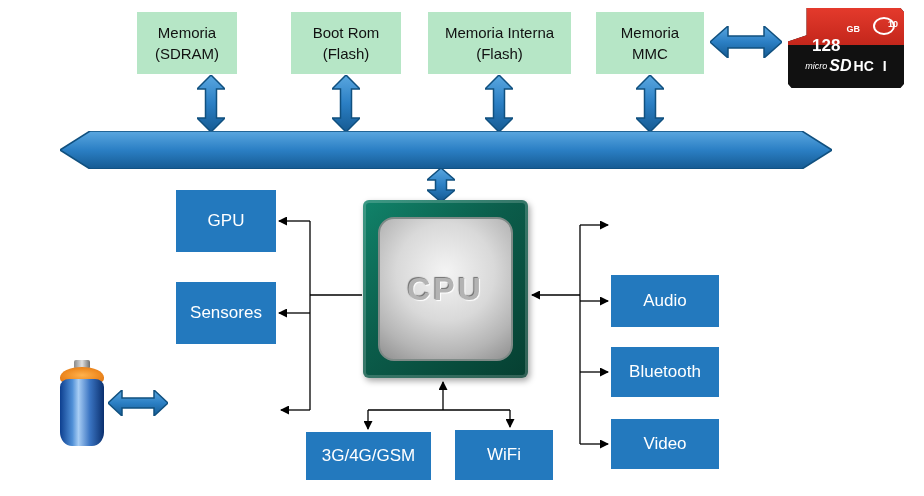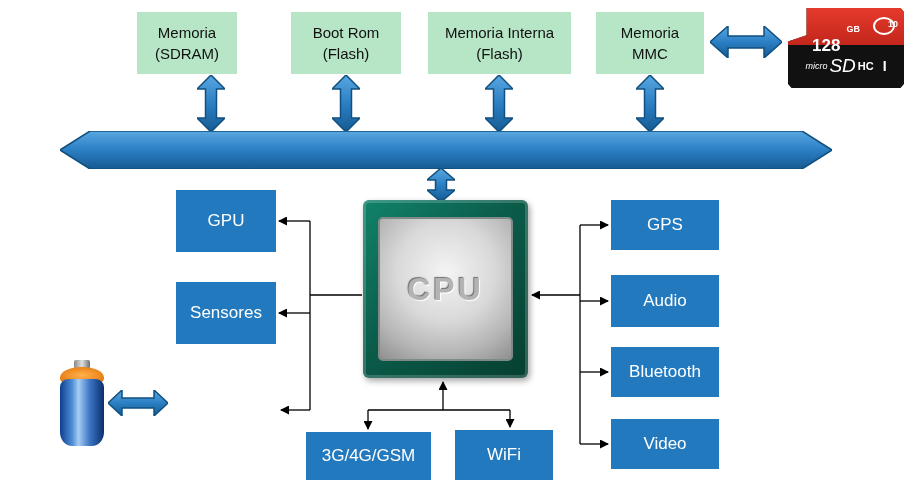--- a/index.html
+++ b/index.html
@@ -54,21 +54,21 @@
     background: linear-gradient(135deg, #11836a 0%, #0b5c4a 45%, #063f31 100%);
     border-radius: 6px;
     box-shadow: inset 0 0 0 3px rgba(255,255,255,0.18), 2px 3px 6px rgba(0,0,0,0.35);
     z-index: 2;
   }
   .cpu-inner {
     position: absolute;
     left: 15px; top: 17px; right: 15px; bottom: 17px;
     background: radial-gradient(circle at 50% 38%, #f4f4f4 0%, #d9d9d9 45%, #b5b5b5 75%, #8f8f8f 100%);
     border: 2px solid #7f8a87;
-    border-radius: 5px;
+    border-radius: 16px;
     display: flex;
     align-items: center;
     justify-content: center;
   }
   .cpu-label {
     font-weight: bold;
     font-size: 32px;
     letter-spacing: 3px;
     color: #b3b3b3;
     text-shadow: 1px 1px 1px #ffffff, -1px -1px 1px #6e6e6e;
@@ -112,22 +112,22 @@
     margin-left: auto; width: 18px; height: 18px;
     border: 2px solid #fff; border-radius: 50%;
     display: flex; align-items: flex-start; justify-content: center;
     font-size: 9px; font-weight: bold; padding-left: 18px;
   }
   .sd-bottom {
     position: absolute; left: 0; top: 46%; right: 0; bottom: 0;
     display: flex; align-items: center; justify-content: center; gap: 2px;
   }
   .sd-brand { font-size: 9px; font-style: italic; }
-  .sd-type { font-size: 19px; font-weight: normal; font-style: italic; }
-  .sd-type2 { font-size: 11px; font-weight: bold; }
+  .sd-type { font-size: 16px; font-weight: bold; font-style: italic; }
+  .sd-type2 { font-size: 14px; font-weight: bold; }
   .sd-uhs { font-size: 14px; font-weight: bold; margin-left: 7px; }
 </style>
 </head>
 <body>
 
 <div class="canvas">
 
   <svg width="0" height="0" style="position:absolute">
     <defs>
       <linearGradient id="blueGrad" x1="0" y1="0" x2="0" y2="1">
@@ -207,23 +207,20 @@
     </div>
   </div>
 
   <div class="bbox" style="left:176px;top:282px;width:100px;height:62px">
     <span>Sensores</span>
   </div>
   <div class="bbox" style="left:176px;top:190px;width:100px;height:62px">
     <span>GPU</span>
   </div>
 
-  <div class="bbox" style="left:611px;top:200px;width:108px;height:50px">
-    <span>GPS</span>
-  </div>
   <div class="bbox" style="left:611px;top:275px;width:108px;height:52px">
     <span>Audio</span>
   </div>
   <div class="bbox" style="left:611px;top:347px;width:108px;height:50px">
     <span>Bluetooth</span>
   </div>
   <div class="bbox" style="left:611px;top:419px;width:108px;height:50px">
     <span>Video</span>
   </div>
 

